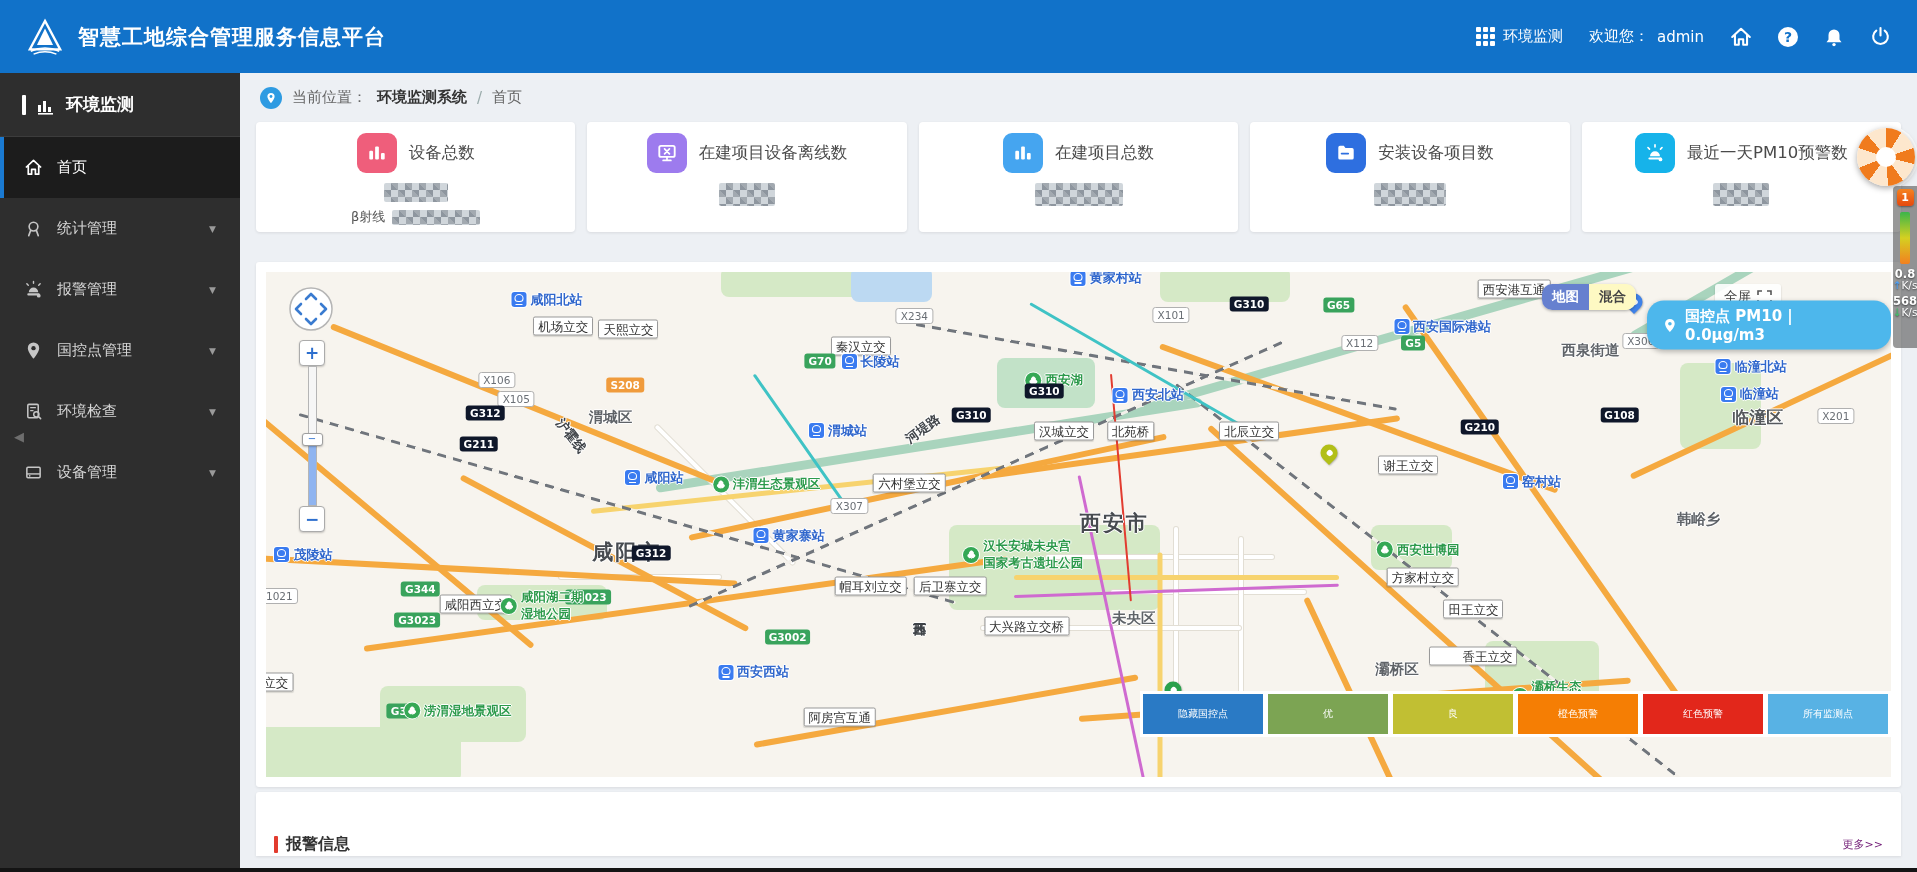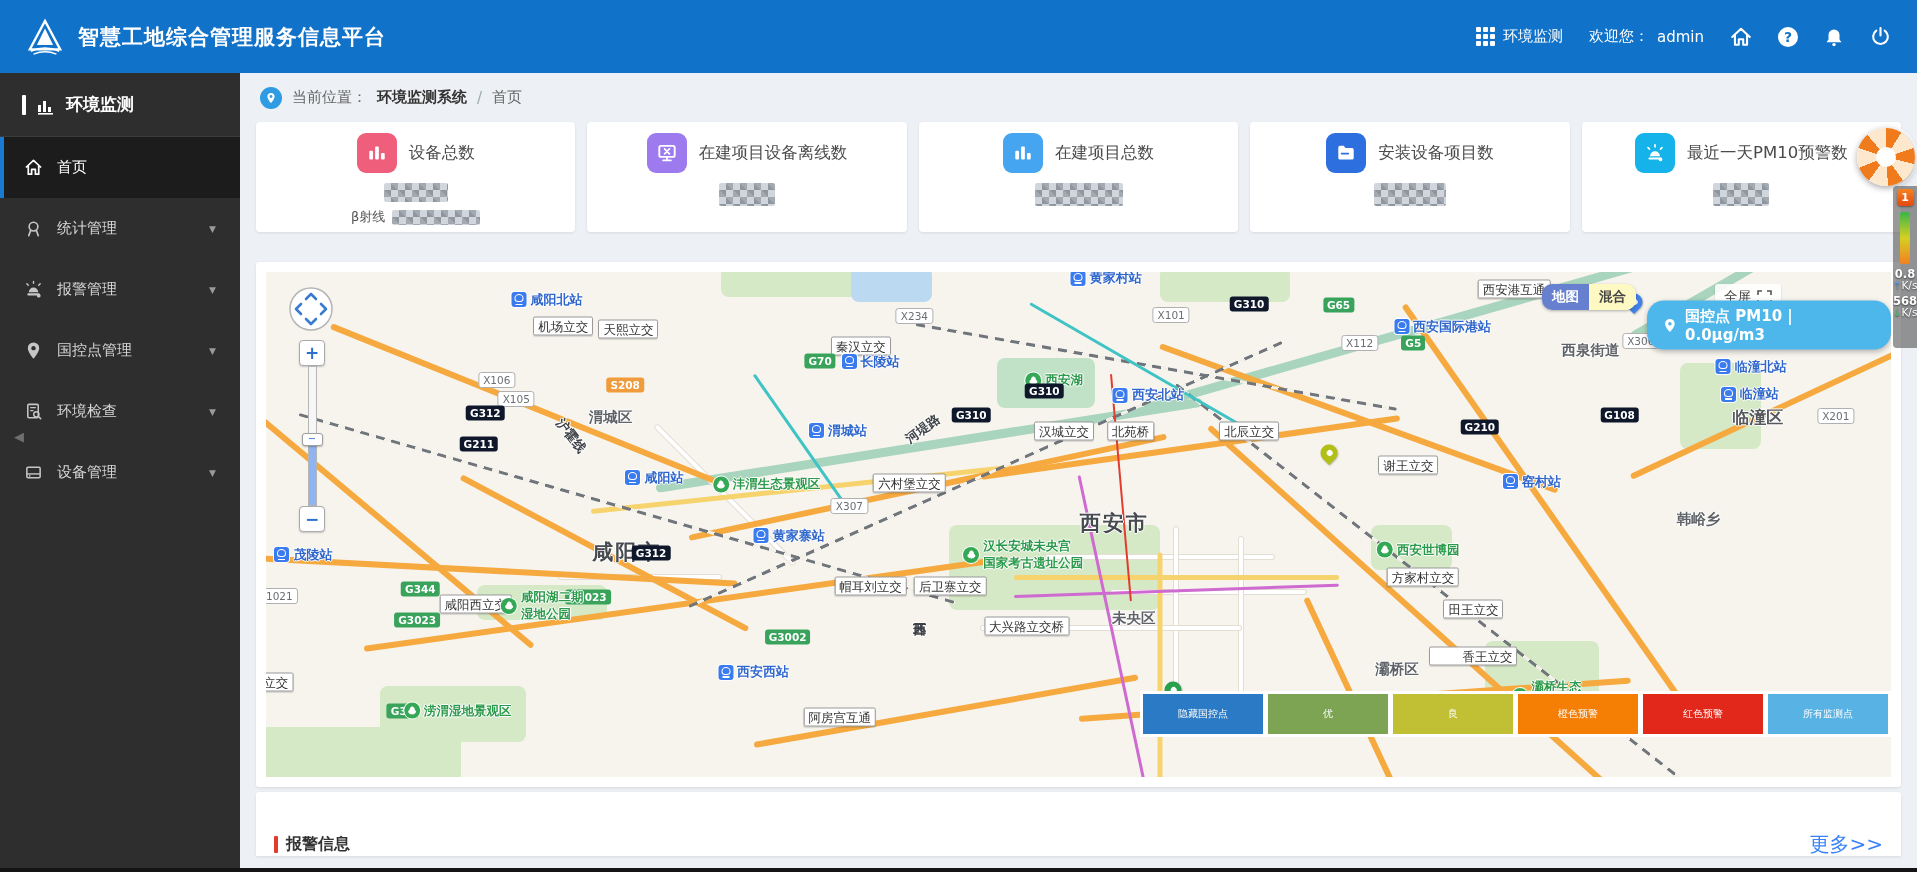--- a/index.html
+++ b/index.html
@@ -91,21 +91,21 @@
   .mt-opt.on{background:#6680cf;color:#fff}
   .fullscreen{position:absolute;right:110px;top:12px;z-index:6;display:flex;align-items:center;gap:6px;background:rgba(255,255,255,.88);border-radius:3px;padding:4px 9px;font-size:13.5px;color:#444;cursor:pointer;box-shadow:0 1px 2px rgba(0,0,0,.2)}
   .map-tooltip{position:absolute;left:85%;top:10.5%;transform:translateY(-50%);z-index:7;background:#4db7ec;color:#fff;font-size:15px;font-weight:bold;border-radius:17px;padding:6px 16px;display:flex;align-items:center;gap:8px;box-shadow:0 2px 5px rgba(0,0,0,.25)}
   .legend{position:absolute;right:0;top:83%;z-index:8;background:#fff;padding:3px;display:flex;gap:5px}
   .lg-btn{min-width:120px;padding:8px 14px;height:40px;display:flex;align-items:center;justify-content:center;color:#fff;font-size:10px;cursor:pointer}
 
   
   .alerts{margin:5px 16px 0;height:64px;background:#fff;border-radius:3px 3px 0 0;box-shadow:0 1px 3px rgba(0,0,0,.09);padding:40px 18px 0;display:flex;align-items:center}
   .al-bar{width:4px;height:17px;background:#e23b2e;border-radius:1px;margin-right:8px}
   .al-title{font-size:16px;font-weight:bold;color:#333}
-  .al-more{margin-left:auto;color:#3b82f6;font-size:20px;cursor:pointer}
+  .al-more{margin-left:auto;color:#701a75;font-size:11px;cursor:pointer}
 
   .bottom-line{position:absolute;left:0;right:0;bottom:0;height:4px;background:#141414;z-index:90}
 
   
   .swirl{position:absolute;right:2px;top:128px;width:58px;height:58px;border-radius:50%;background:repeating-conic-gradient(#f07b1d 0 32deg,#fde7cd 32deg 72deg);box-shadow:0 2px 6px rgba(0,0,0,.35),0 0 0 3px #fff;z-index:100;cursor:pointer}
   .swirl::after{content:"";position:absolute;left:50%;top:50%;width:20px;height:20px;border-radius:50%;background:#fff;transform:translate(-50%,-50%)}
   .side-strip{position:absolute;right:0;top:186px;width:24px;height:162px;background:rgba(70,70,70,.55);border-radius:4px 0 0 4px;z-index:100;display:flex;flex-direction:column;align-items:center;padding-top:3px;color:#fff}
   .badge1{width:17px;height:17px;border-radius:4px;background:linear-gradient(#f6821f,#e4490f);color:#fff;font-size:11px;font-weight:bold;display:flex;align-items:center;justify-content:center;box-shadow:0 1px 2px rgba(0,0,0,.4)}
   .grad-bar{width:10px;height:52px;margin-top:6px;border-radius:2px;background:linear-gradient(#3bb54a,#d5d021,#f28020)}
   .spd{margin-top:5px;text-align:center;font-size:10.5px;line-height:11px;text-shadow:0 1px 2px rgba(0,0,0,.6)}

